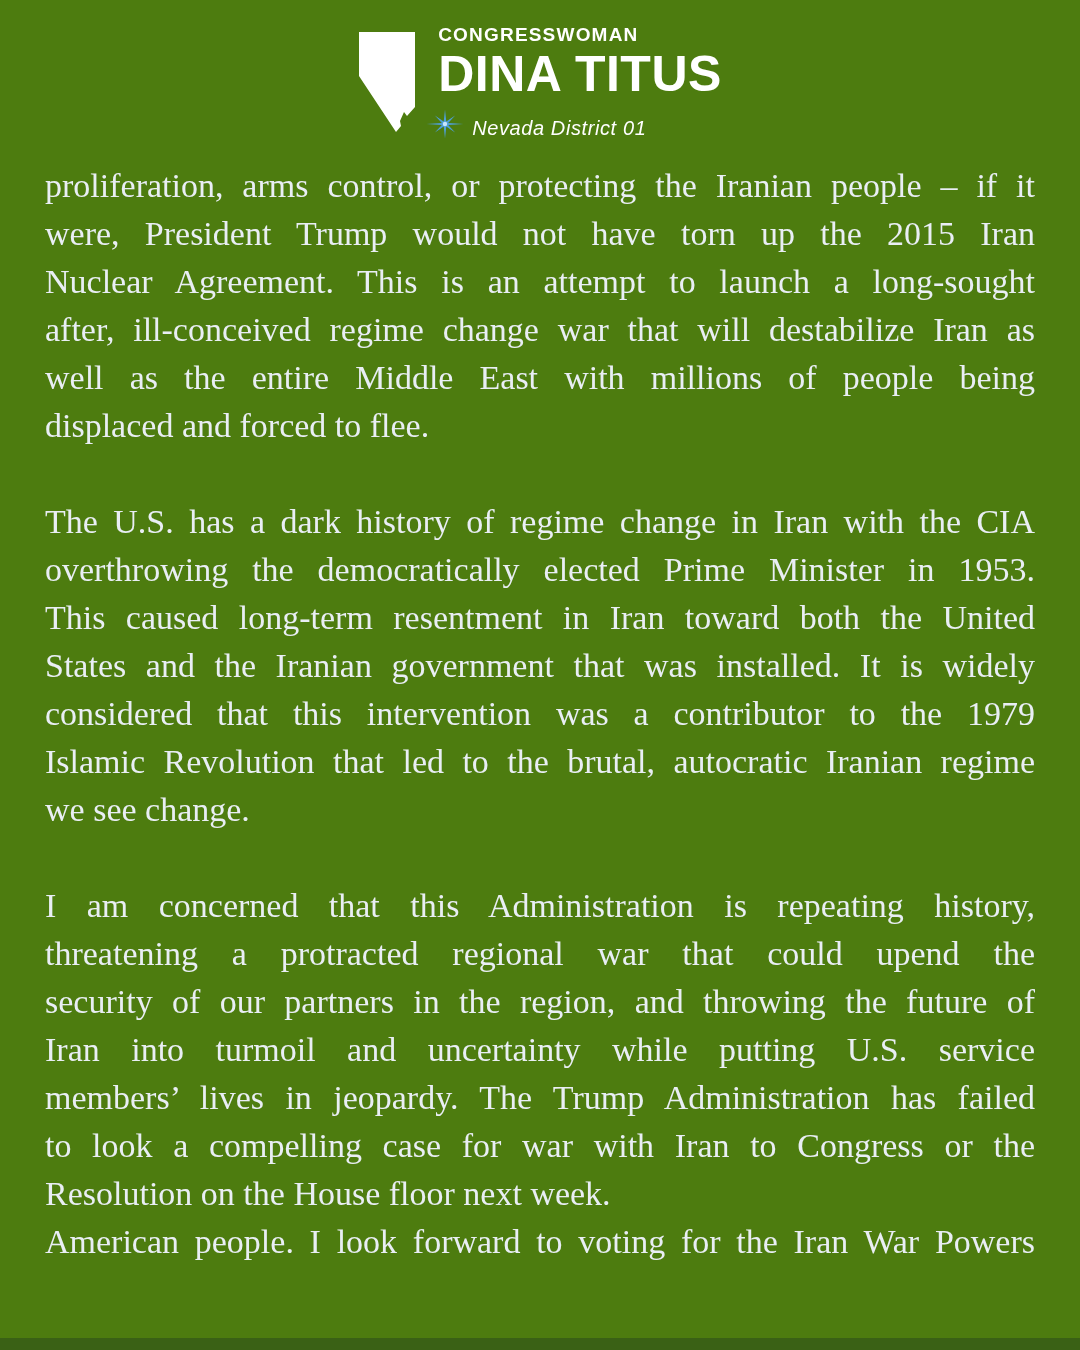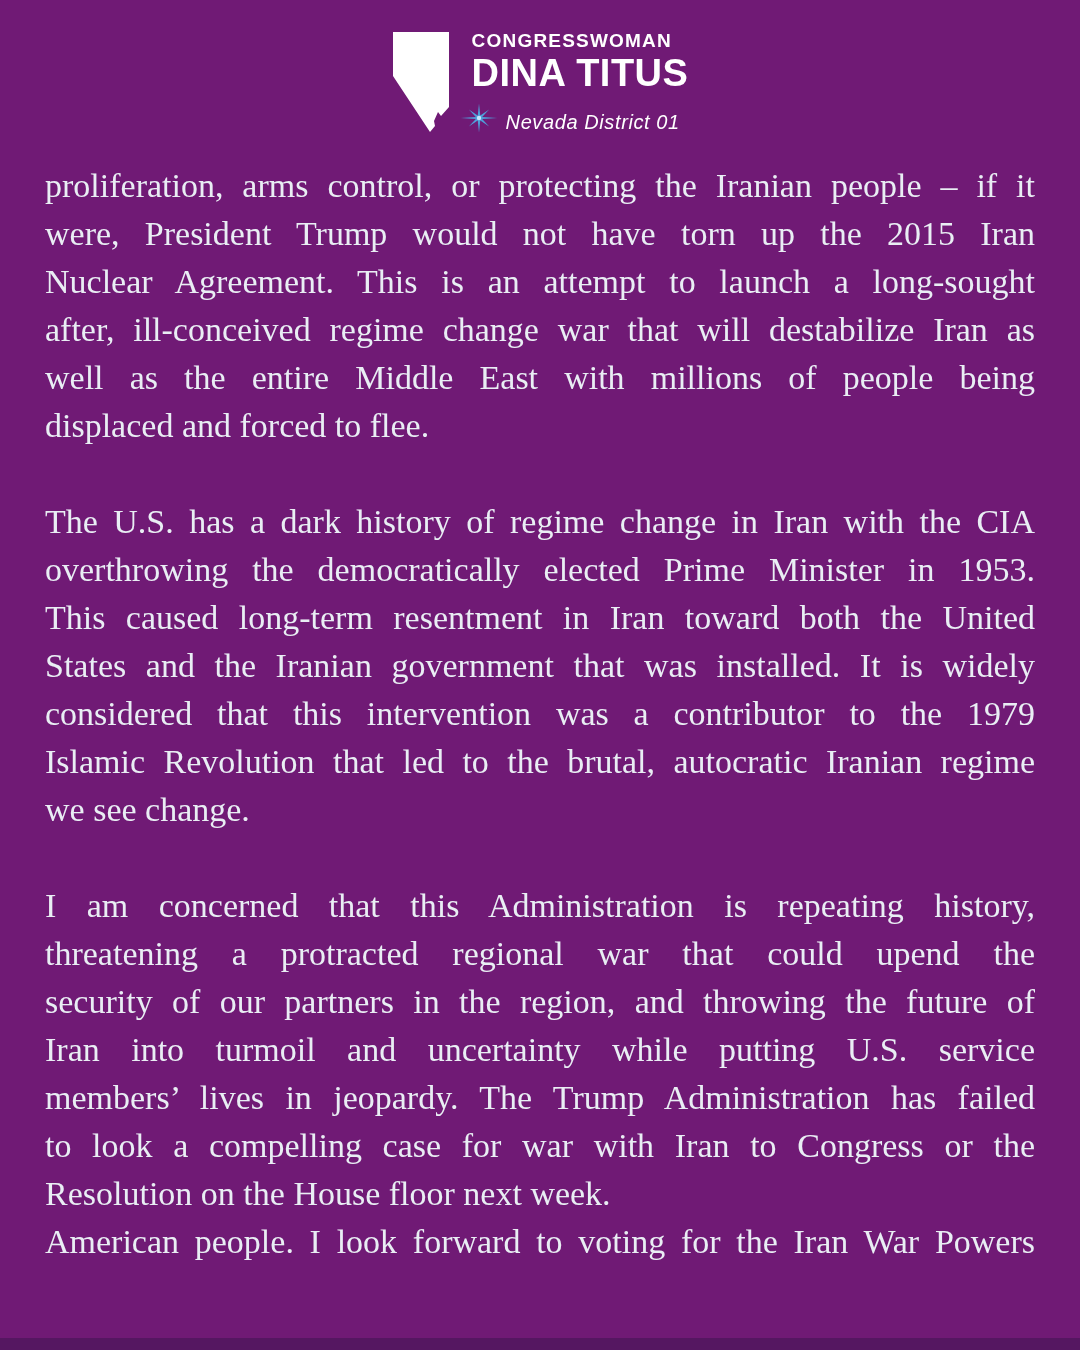--- a/index.html
+++ b/index.html
@@ -4,21 +4,21 @@
 <style>
   html, body { margin: 0; padding: 0; }
   body {
     font-family: "Liberation Serif", "DejaVu Serif", serif;
     background: #0d2d5c;
   }
   .page {
     position: relative;
     width: 1080px;
     height: 1350px;
-    background: #701a75;
+    background: #4d7c0f;
     overflow: hidden;
     margin: 0 auto;
   }
 
   
   .logo {
     display: flex;
     justify-content: center;
     align-items: center;
     gap: 22px;
@@ -33,21 +33,21 @@
     font-family: "Liberation Sans", "DejaVu Sans", sans-serif;
     color: #ffffff;
   }
   .kicker {
     font-size: 19px;
     font-weight: 700;
     letter-spacing: 1.2px;
     line-height: 1.1;
   }
   .name {
-    font-size: 38px;
+    font-size: 50px;
     font-weight: 700;
     letter-spacing: 0.5px;
     line-height: 1.05;
     margin-top: 2px;
   }
   .district-row {
     display: flex;
     align-items: flex-end;
     gap: 8px;
     margin-top: 8px;

